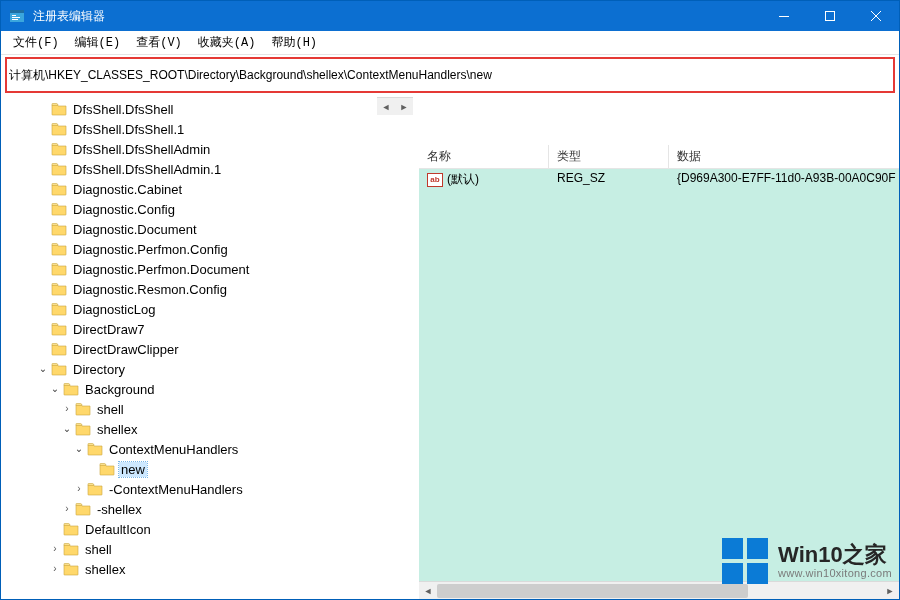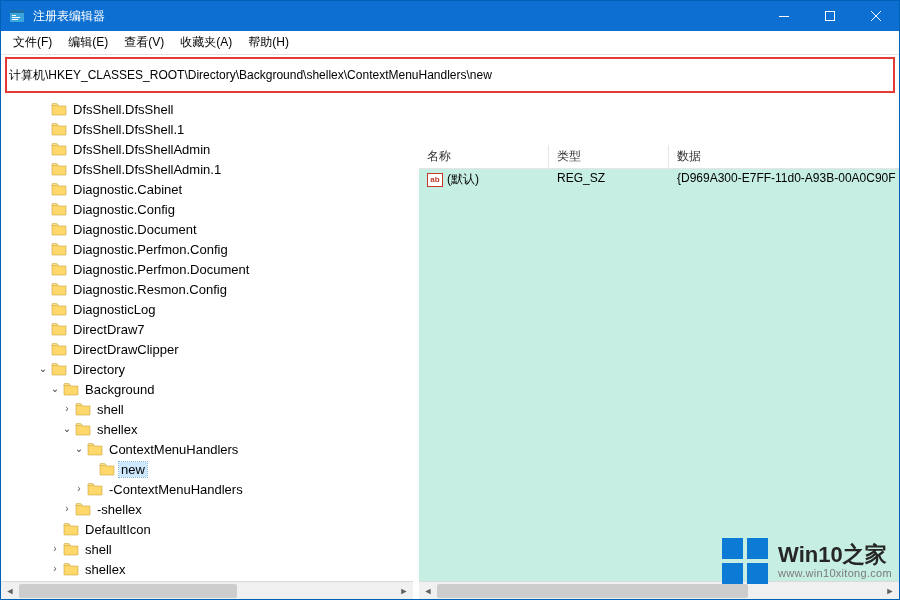--- a/index.html
+++ b/index.html
@@ -6,24 +6,24 @@
   body { width: 900px; height: 600px; overflow: hidden; background: #f0f0f0; position: relative; }
   .window { width: 900px; height: 600px; display: flex; flex-direction: column; background: #fff; border: 1px solid #005fb8; }
   .titlebar { height: 30px; background: #0c6fd1; color: #fff; display: flex; align-items: center; font-size: 12px; }
   .titlebar .app-icon { width: 16px; height: 16px; margin: 0 8px; display: inline-block; }
   .titlebar .app-icon svg { width:16px; height:16px; display:block;}
   .titlebar .title-text { flex: 1; }
   .win-controls { display: flex; height: 100%; }
   .win-btn { width: 46px; height: 100%; display: flex; align-items: center; justify-content: center; color: #fff; font-size: 10px; }
   .win-btn.close { background: transparent; }
   .menubar { height: 24px; background: #fff; border-bottom: 1px solid #e5e5e5; display: flex; align-items: center; padding: 0 4px; font-size: 12px; color: #000; }
-  .menu-item { padding: 12px 8px; }
+  .menu-item { padding: 12px 8px; font-family: Liberation Mono, monospace; }
   .addrbar { height: 36px; border: 2px solid #e53935; margin: 2px 4px 4px 4px; display: flex; align-items: center; font-size: 12px; padding: 0 2px; background:#fff; }
   .panes { flex: 1; display: flex; min-height: 0; }
-  .tree-pane { width: 418px; display:flex; flex-direction:column; border-right: 6px solid #fff; min-height:0;}
+  .tree-pane { width: 418px; display:flex; flex-direction:row; border-right: 6px solid #fff; min-height:0;}
   .tree-scroll { flex:1; overflow:hidden; position:relative; }
   .tree { font-size: 13px; color: #000; padding-top: 2px; }
   .row { display: flex; align-items: center; height: 20px; white-space: nowrap; }
   .twisty { width: 12px; text-align: center; color: #5a5a5a; font-size: 10px; line-height: 12px; display:inline-block;}
   .twisty.open { color:#404040;}
   .folder-ic { width: 16px; height: 14px; margin: 0 4px 0 2px; display:inline-block; vertical-align:middle;}
   .folder-ic svg{display:block;}
   .node-label { padding: 0 2px; }
   .node-label.selected { background: #cde8ff; outline:1px dotted #7ab7e8; }
   .trunk { display:inline-block; width:12px; height:20px; position:relative; }

